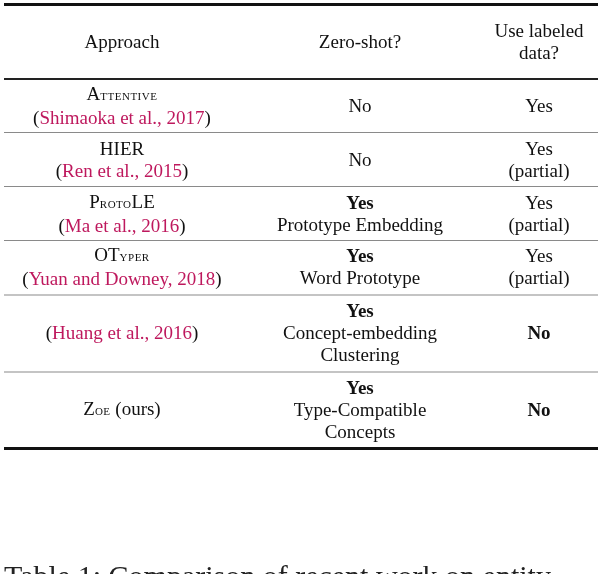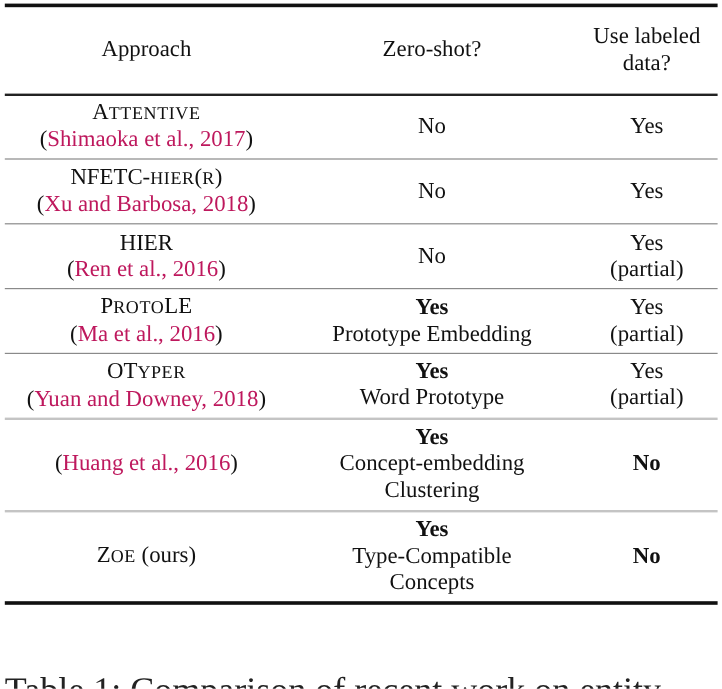--- a/index.html
+++ b/index.html
@@ -39,21 +39,21 @@
     }
     thead tr { height: 74px; }
     thead th { border-top: 3px solid #111; border-bottom: 2px solid #222; }
     tbody tr.r2 { height: 54px; }
     tbody tr.r3 { height: 77px; }
     tbody td { border-bottom: 1.5px solid #8a8a8a; }
     tbody tr.light td { border-bottom: 2px solid #c4c4c4; }
     tbody tr.last td { border-bottom: 3px solid #111; }
     .line { display: block; }
     .sc-big { font-size: 19px; }
-    .sc-small { font-size: 15px; letter-spacing: 0.5px; }
+    .sc-small { font-size: 11px; letter-spacing: 0.5px; }
     .cite { color: #be185d; }
     .paren { color: #111; }
     .bold { font-weight: bold; }
     .caption {
       position: absolute;
       left: 4px;
       top: 561px;
       font-size: 30px;
       line-height: 30px;
       white-space: nowrap;
@@ -85,33 +85,25 @@
       <tr class="r2">
         <td>
           <span class="line"><span class="sc-big">A</span><span class="sc-small">TTENTIVE</span></span>
           <span class="line"><span class="paren">(</span><a class="cite">Shimaoka et al., 2017</a><span class="paren">)</span></span>
         </td>
         <td><span>No</span></td>
         <td><span>Yes</span></td>
       </tr>
 
 
-      <tr class="r2">
-        <td>
-          <span class="line"><span>NFETC-</span><span class="sc-small">HIER</span><span>(</span><span class="sc-small">R</span><span>)</span></span>
-          <span class="line"><span class="paren">(</span><a class="cite">Xu and Barbosa, 2018</a><span class="paren">)</span></span>
-        </td>
-        <td><span>No</span></td>
-        <td><span>Yes</span></td>
-      </tr>
 
       <tr class="r2">
         <td>
           <span class="line">HIER</span>
-          <span class="line"><span class="paren">(</span><a class="cite">Ren et al., 2016</a><span class="paren">)</span></span>
+          <span class="line"><span class="paren">(</span><a class="cite">Ren et al., 2015</a><span class="paren">)</span></span>
         </td>
         <td><span>No</span></td>
         <td>
           <span class="line">Yes</span>
           <span class="line">(partial)</span>
         </td>
       </tr>
 
       <tr class="r2">
         <td>

